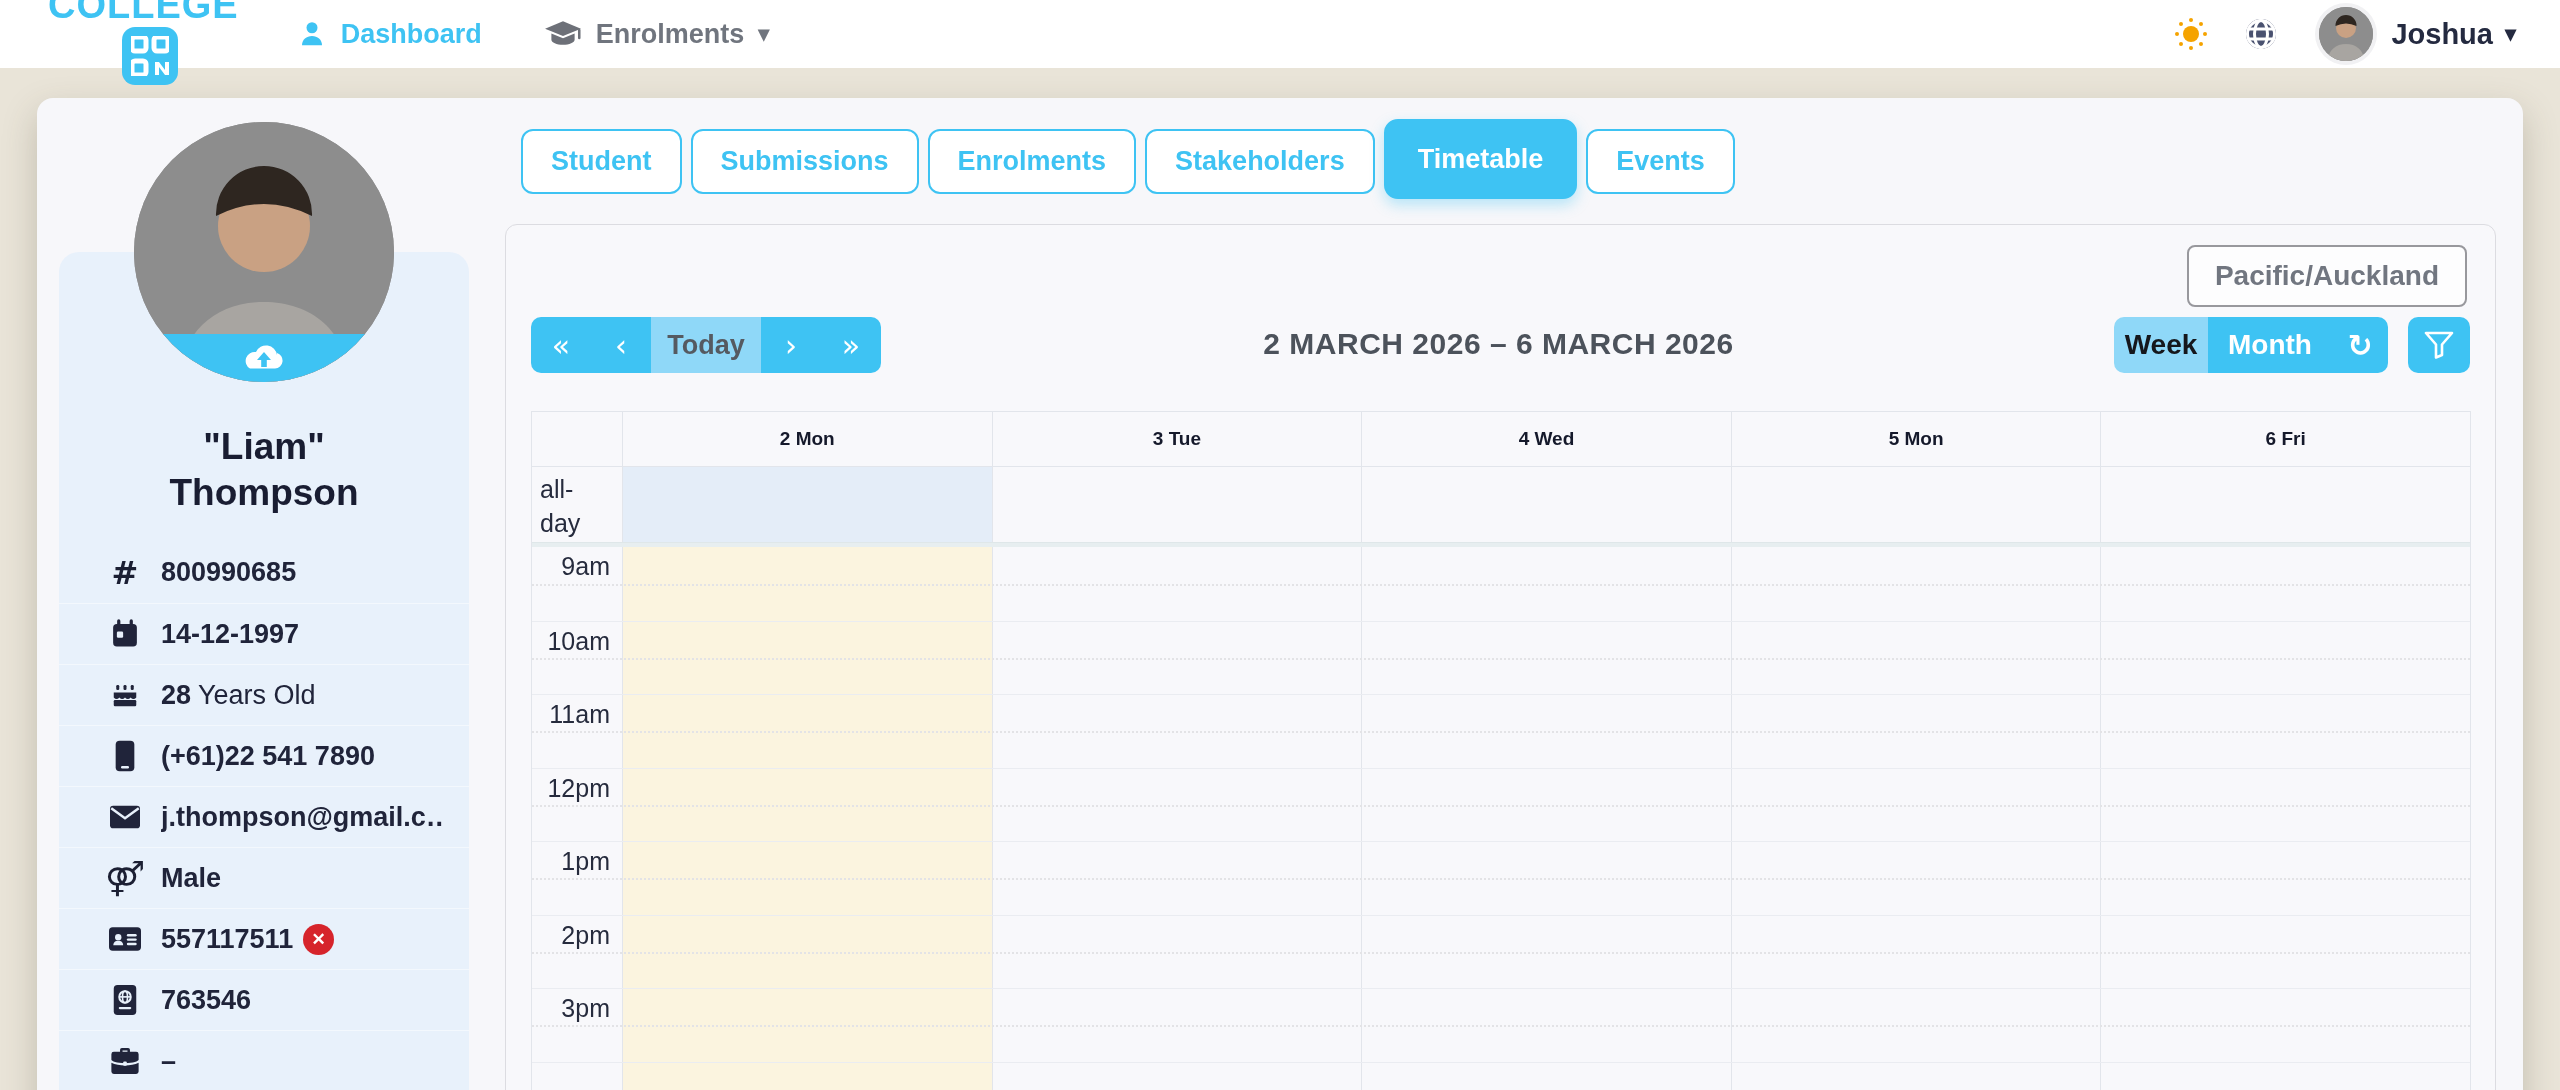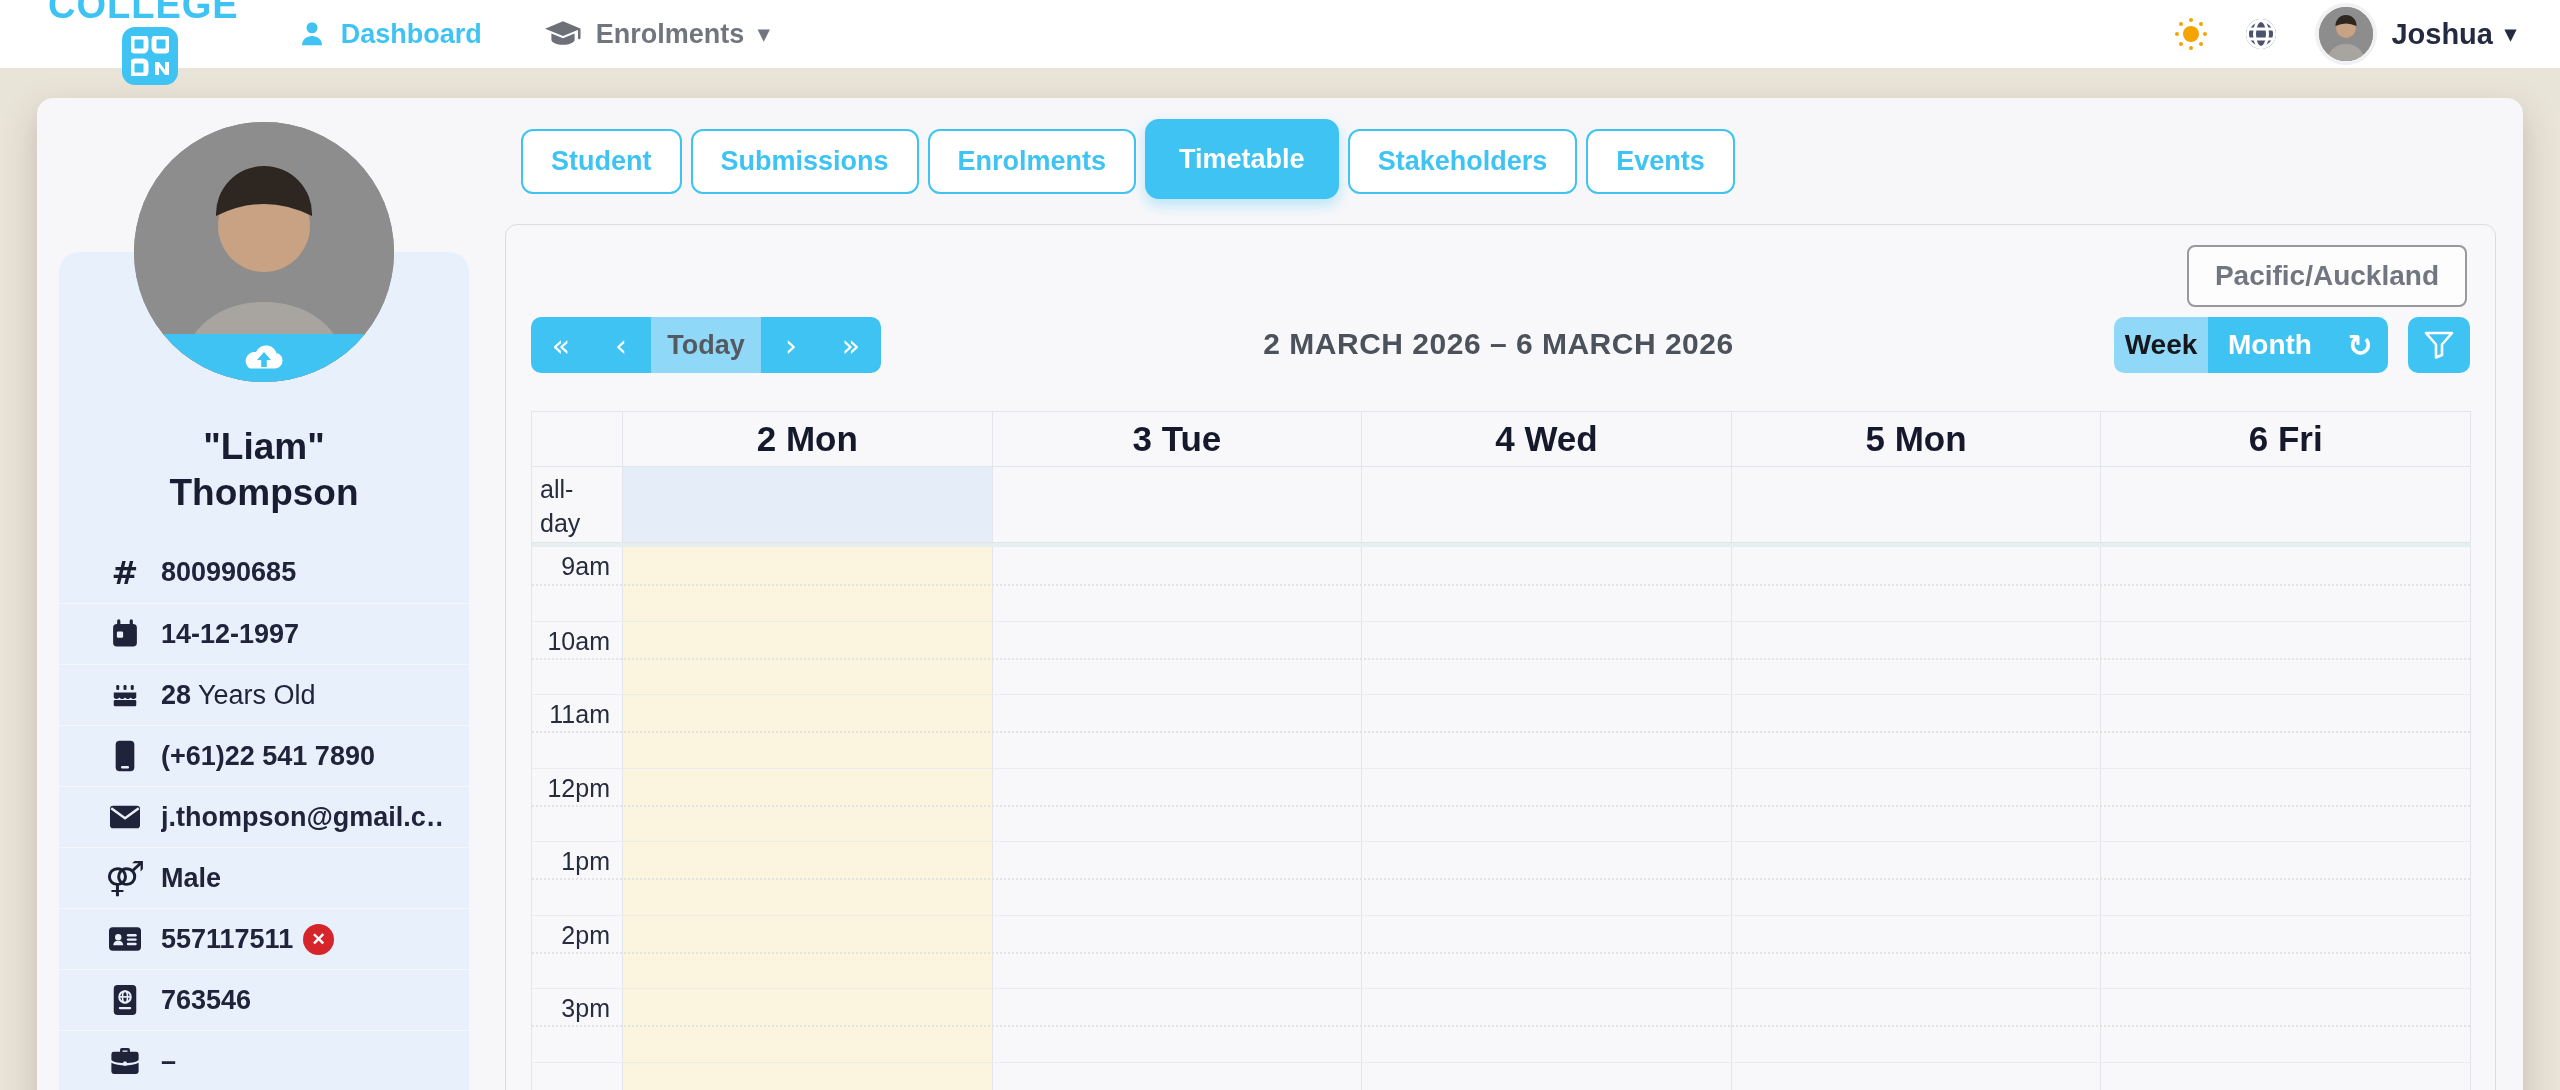--- a/index.html
+++ b/index.html
@@ -82,21 +82,21 @@
   .view-seg.refresh{width:56px;background:var(--cyan);color:#fff;font-size:30px;font-family:"DejaVu Sans",sans-serif;}
   .filter-btn{position:absolute;right:0;top:0;width:62px;height:56px;background:var(--cyan);border:none;
               border-radius:10px;cursor:pointer;display:flex;align-items:center;justify-content:center;}
 
   
   .grid{position:absolute;left:25px;top:186px;width:1940px;border:1px solid var(--gborder);background:#f8f8fb;}
   .g-row{display:flex;position:relative;}
   .g-cell{flex:1;border-left:1px solid var(--gborder);position:relative;}
   .g-gutter{width:90px;flex:none;position:relative;}
   .hdr-row{height:54px;}
-  .hdr-row .g-cell{display:flex;align-items:center;justify-content:center;font-size:35px;font-weight:800;color:#15192b;}
+  .hdr-row .g-cell{display:flex;align-items:center;justify-content:center;font-size:19px;font-weight:800;color:#15192b;}
   .allday-row{height:76px;border-top:1px solid var(--gborder);}
   .allday-label{font-size:25px;color:#262b3d;padding:6px 8px;line-height:1.35;width:76px;}
   .allday-row .g-cell.is-today{background:var(--alldayblue);}
   .g-divider{height:5px;background:#e7eef0;border-top:1px solid #dfe7e9;}
   .hour-row{height:73.5px;border-top:1px solid var(--rowborder);}
   .hour-row.first{border-top:none;}
   .hour-label{position:absolute;right:12px;top:5px;font-size:25px;color:#262b3d;}
   .hour-row .halfline{position:absolute;left:0;right:0;top:50%;border-top:2px dotted #e3e3e6;pointer-events:none;}
   .hour-row .g-cell.is-today{background:var(--todaybeige);}
 
@@ -296,22 +296,22 @@
           </span>
           <span class="detail-text"><b>–</b></span>
         </div>
       </div>
   </div>
 
   <div class="tab-bar" id="tab-bar">
       <div class="tab">Student</div>
       <div class="tab">Submissions</div>
       <div class="tab">Enrolments</div>
+      <div class="tab">Stakeholders</div>
       <div class="tab active">Timetable</div>
-      <div class="tab">Stakeholders</div>
       <div class="tab">Events</div>
     </div>
 
   <div class="cal-card">
     <button class="tz-btn">Pacific/Auckland</button>
 
     <div class="toolbar">
       <div class="nav-group">
         <button class="nav-seg chev">«</button>
         <button class="nav-seg chev">‹</button>

